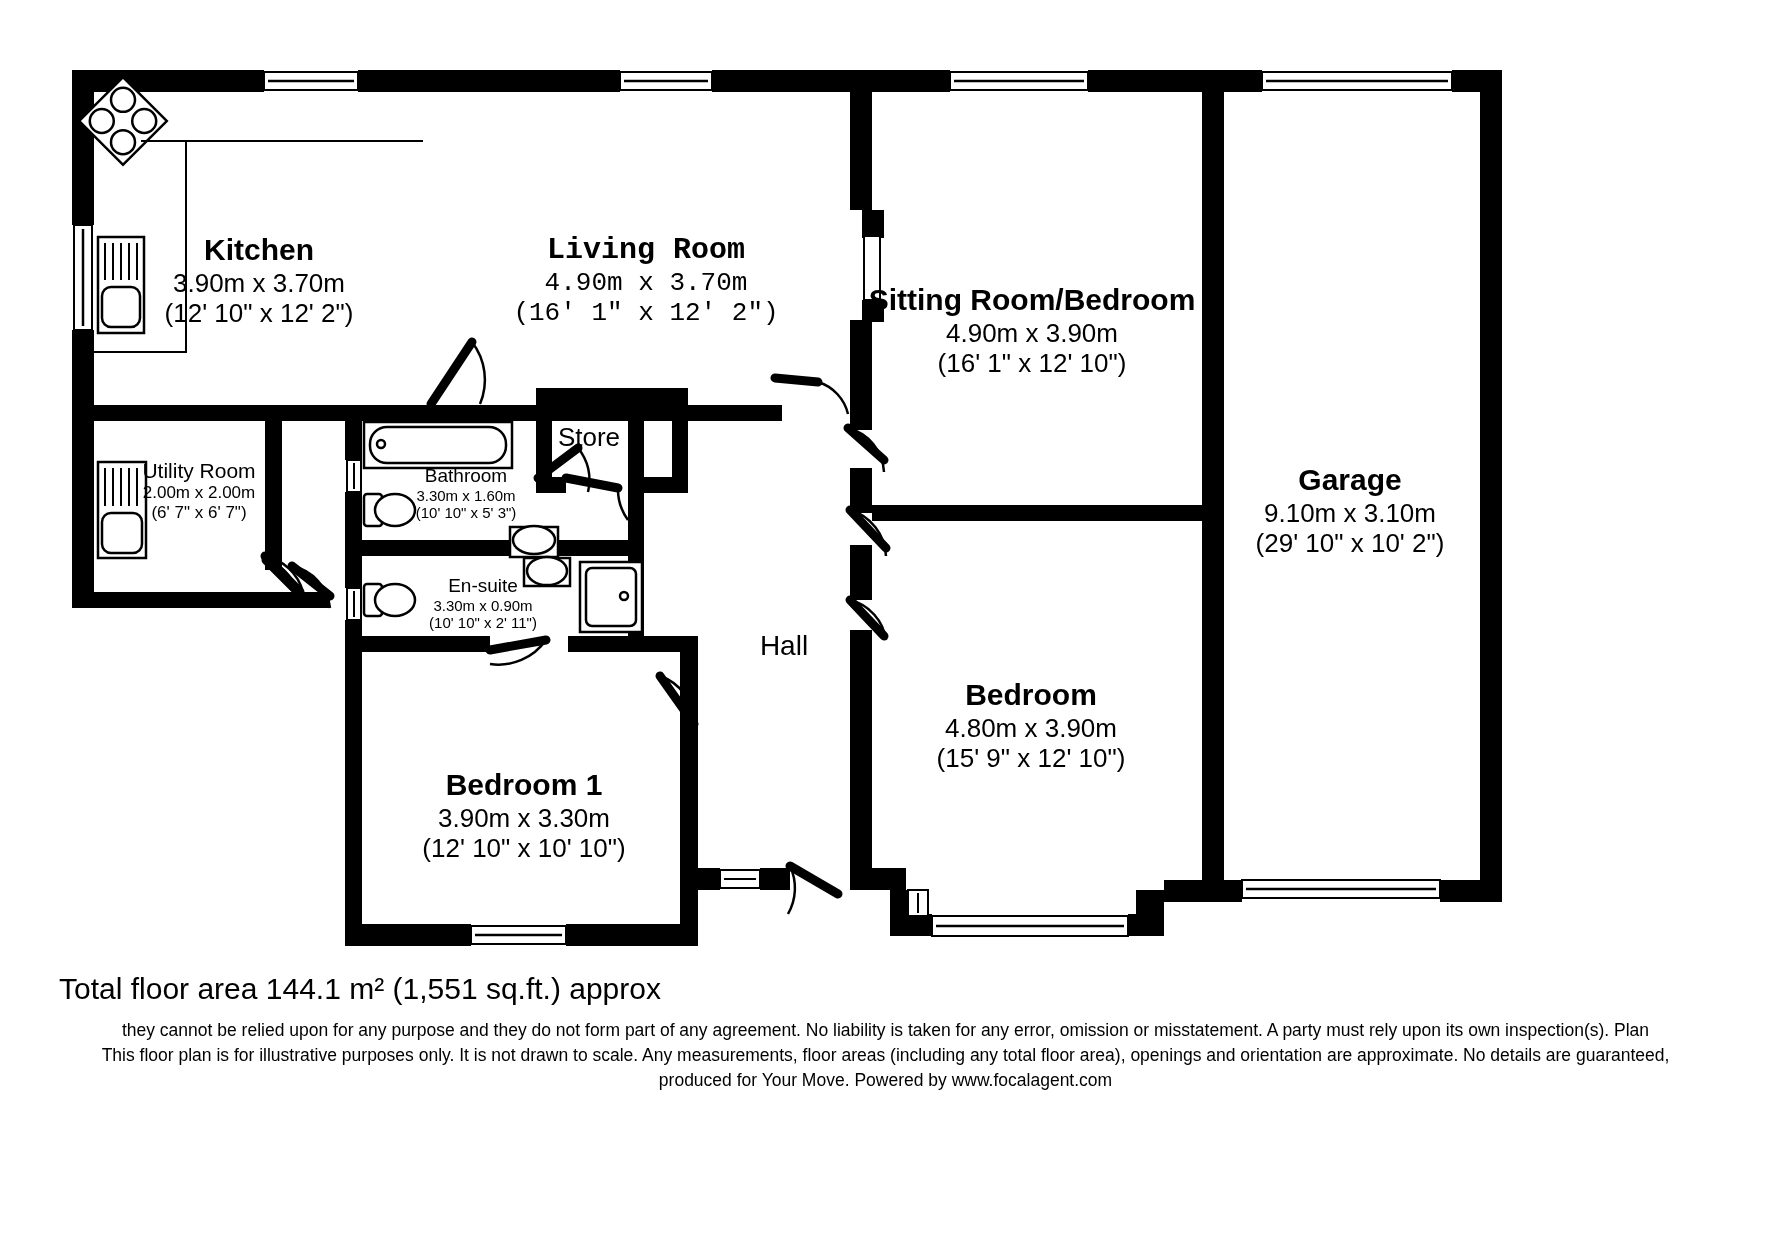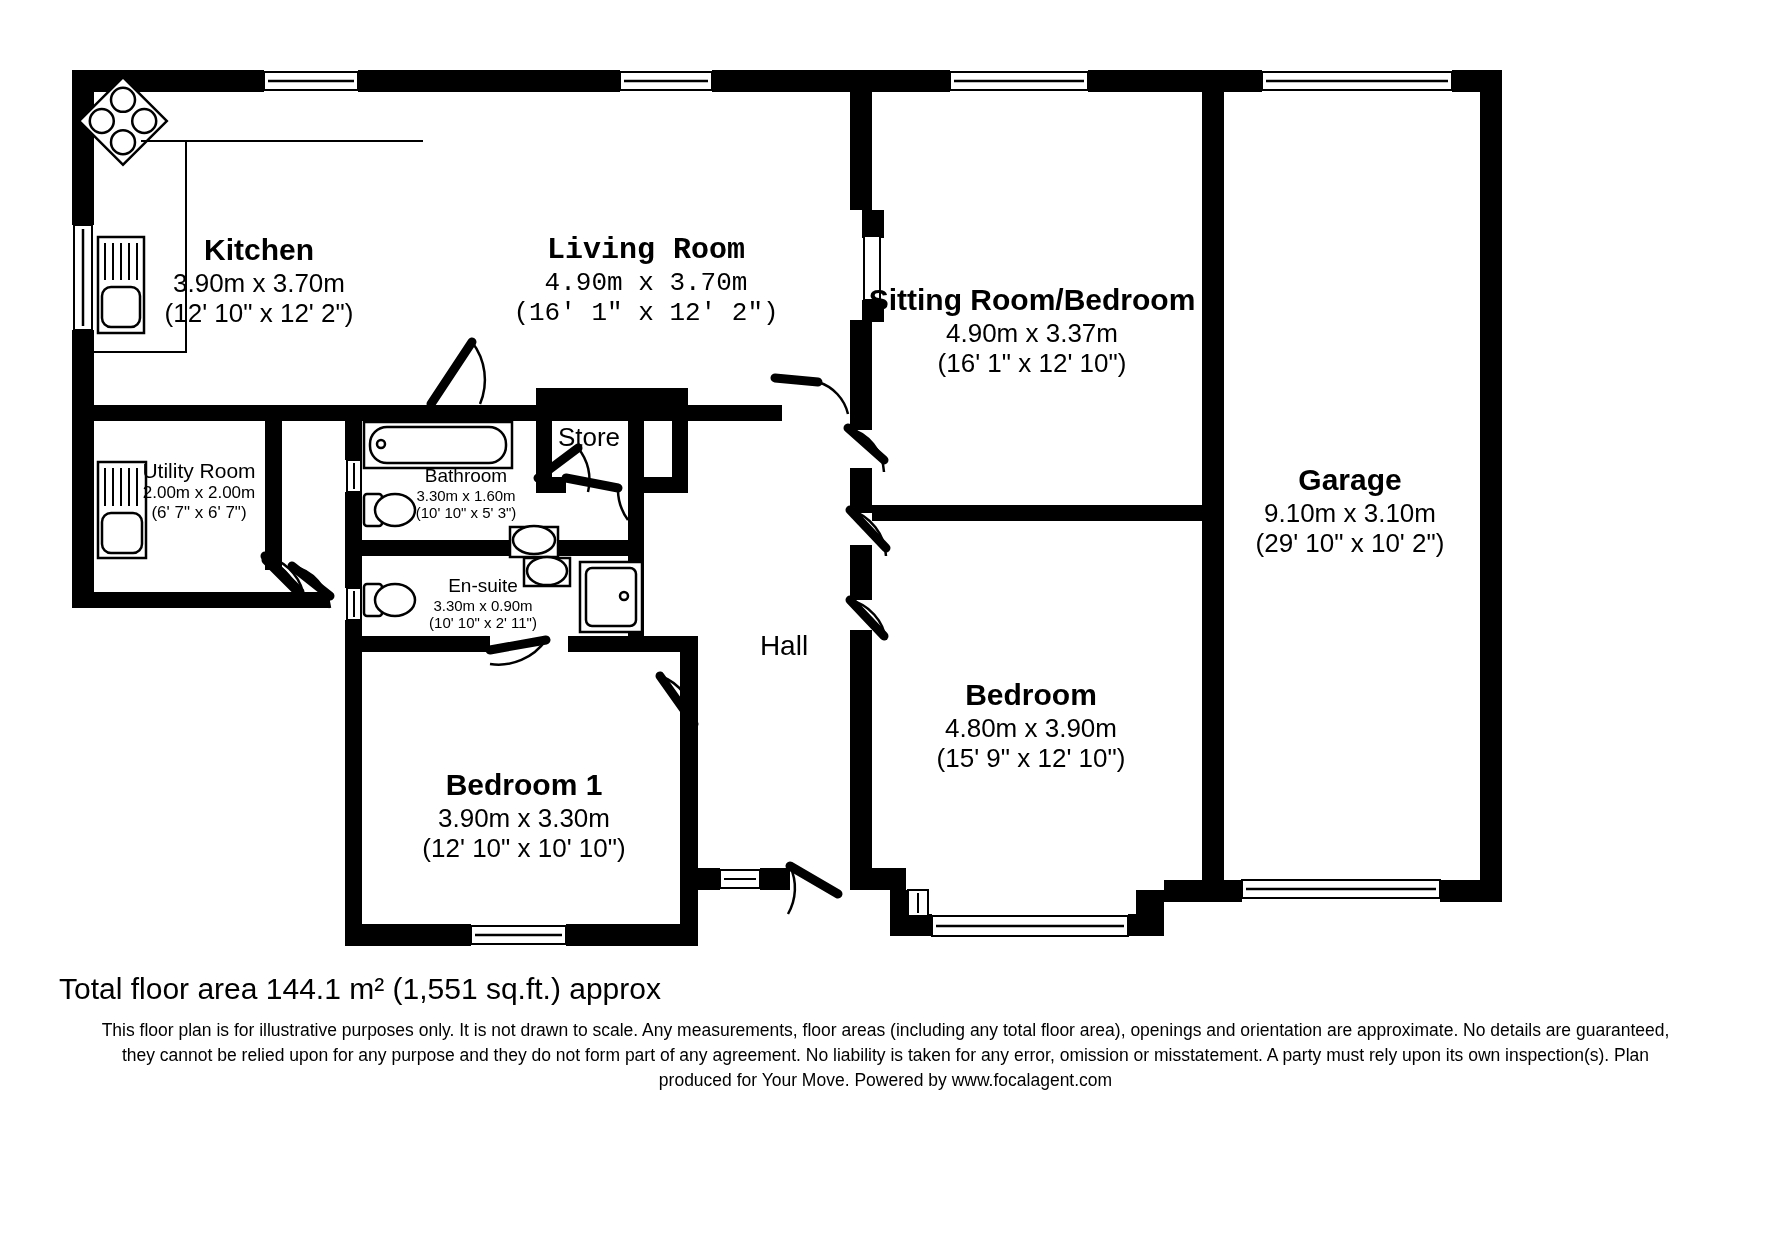--- a/index.html
+++ b/index.html
@@ -396,21 +396,21 @@
   </div>
 
   <div class="room-label lbl-lg" style="left:646px; top:233px;font-family:Liberation Mono, monospace;">
     <span class="rl-name">Living Room</span>
     <span class="rl-dim">4.90m x 3.70m</span>
     <span class="rl-imp">(16' 1" x 12' 2")</span>
   </div>
 
   <div class="room-label lbl-lg" style="left:1032px; top:283px;">
     <span class="rl-name">Sitting Room/Bedroom</span>
-    <span class="rl-dim">4.90m x 3.37m</span>
+    <span class="rl-dim">4.90m x 3.90m</span>
     <span class="rl-imp">(16' 1" x 12' 10")</span>
   </div>
 
   <div class="room-label lbl-lg" style="left:1350px; top:463px;">
     <span class="rl-name">Garage</span>
     <span class="rl-dim">9.10m x 3.10m</span>
     <span class="rl-imp">(29' 10" x 10' 2")</span>
   </div>
 
   <div class="room-label lbl-lg" style="left:1031px; top:678px;">
@@ -451,18 +451,18 @@
     <span class="rl-name" style="font-size:28px;margin-left:12px;">Hall</span>
   </div>
 
 </div>
 
 <div id="footer-area">
 
   <div id="total-area">Total floor area 144.1 m² (1,551 sq.ft.) approx</div>
 
   <div id="disclaimer">
+    <span class="dl">they cannot be relied upon for any purpose and they do not form part of any agreement. No liability is taken for any error, omission or misstatement. A party must rely upon its own inspection(s).  Plan</span>
     <span class="dl">This floor plan is for illustrative purposes only. It is not drawn to scale. Any measurements, floor areas (including any total floor area), openings and orientation are approximate. No details are guaranteed,</span>
-    <span class="dl">they cannot be relied upon for any purpose and they do not form part of any agreement. No liability is taken for any error, omission or misstatement. A party must rely upon its own inspection(s).  Plan</span>
     <span class="dl">produced for Your Move. Powered by www.focalagent.com</span>
   </div>
 
 </div>
 
 </body></html>

